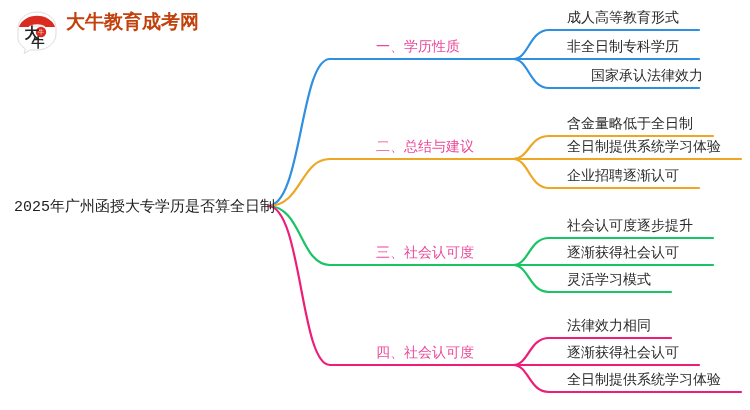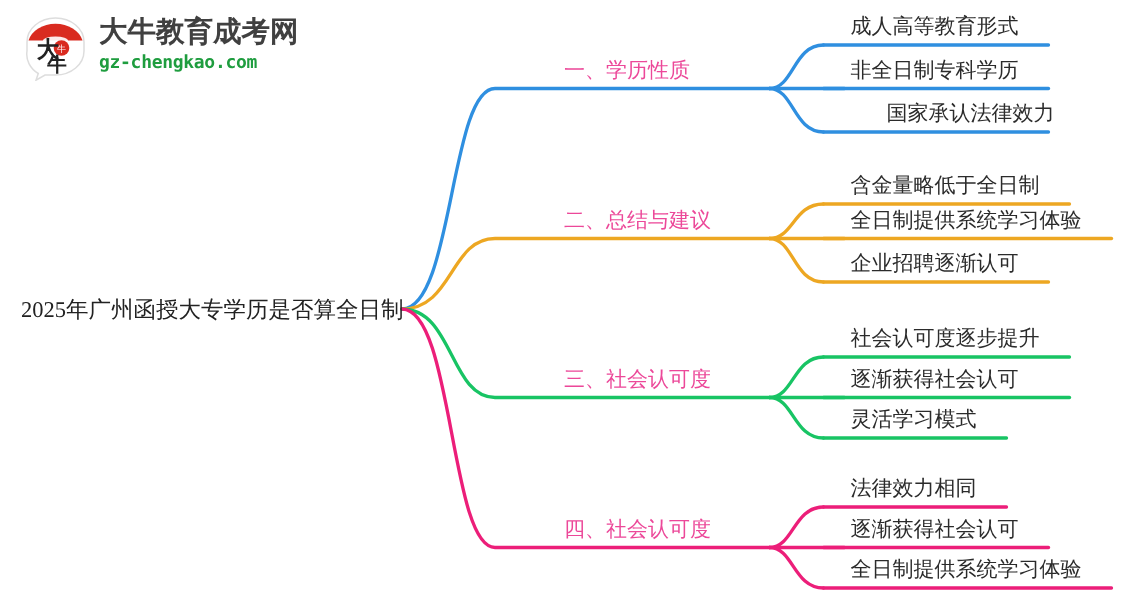--- a/index.html
+++ b/index.html
@@ -41,41 +41,41 @@
   #logo-text-wrap {
     position: absolute;
     left: 52px;
     top: 3px;
     width: 130px;
   }
   .logo-cn {
     font-family: "DejaVu Sans", "Liberation Sans", sans-serif;
     font-size: 19px;
     font-weight: bold;
-    color: #404040;
+    color: #c2410c;
     letter-spacing: 0px;
     line-height: 24px;
     white-space: nowrap;
   }
   .logo-en {
     font-family: "DejaVu Sans Mono", "Liberation Mono", monospace;
     font-size: 12px;
     font-weight: bold;
     color: #1f9d3f;
     line-height: 16px;
     letter-spacing: -0.2px;
     white-space: nowrap;
   }
 
   
   .node-text {
     position: absolute;
     white-space: nowrap;
     color: #2b2b2b;
-    font-family: Liberation Serif, serif;
+    font-family: Liberation Mono, monospace;
   }
   #root-node {
     font-size: 15px;
     left: 14px;
     top: 197px;
     color: #222222;
   }
   .l1 {
     font-size: 14px;
     color: #ec4899;
@@ -95,21 +95,20 @@
       <path d="M5 19 A18.5 14.5 0 0 1 41 19 Z" fill="#d92b20"></path>
       <ellipse cx="23" cy="19.5" rx="8.5" ry="3.2" fill="#ffffff" opacity="0.9"></ellipse>
       <circle cx="27" cy="24" r="5.2" fill="#d92b20"></circle>
       <text x="27" y="26.4" font-family="DejaVu Sans, sans-serif" font-size="6" fill="#ffffff" text-anchor="middle">牛</text>
       <text x="18" y="30" font-family="DejaVu Sans, sans-serif" font-size="15" font-weight="bold" fill="#222222" text-anchor="middle">大</text>
       <text x="24" y="39" font-family="DejaVu Sans, sans-serif" font-size="13" font-weight="bold" fill="#222222" text-anchor="middle">牛</text>
     </svg>
   </div>
   <div id="logo-text-wrap">
     <div class="logo-cn">大牛教育成考网</div>
-    <div class="logo-en">gz-chengkao.com</div>
   </div>
 </div>
 
 <svg id="canvas" viewBox="0 0 750 410" xmlns="http://www.w3.org/2000/svg">
     <path d="M 268 206 C 302 206 300 59 330 59 L 513 59" fill="none" stroke="#2f8fe0" stroke-width="2.2" stroke-linecap="round" stroke-linejoin="round"></path>
     <path d="M 513 59 C 529 59 529 30 549 30" fill="none" stroke="#2f8fe0" stroke-width="2.2" stroke-linecap="round" stroke-linejoin="round"></path>
     <path d="M 549 30 L 699 30" fill="none" stroke="#2f8fe0" stroke-width="2.2" stroke-linecap="round"></path>
     <path d="M 513 59 L 563 59" fill="none" stroke="#2f8fe0" stroke-width="2.2" stroke-linecap="round" stroke-linejoin="round"></path>
     <path d="M 549 59 L 699 59" fill="none" stroke="#2f8fe0" stroke-width="2.2" stroke-linecap="round"></path>
     <path d="M 513 59 C 529 59 529 88 549 88" fill="none" stroke="#2f8fe0" stroke-width="2.2" stroke-linecap="round" stroke-linejoin="round"></path>

